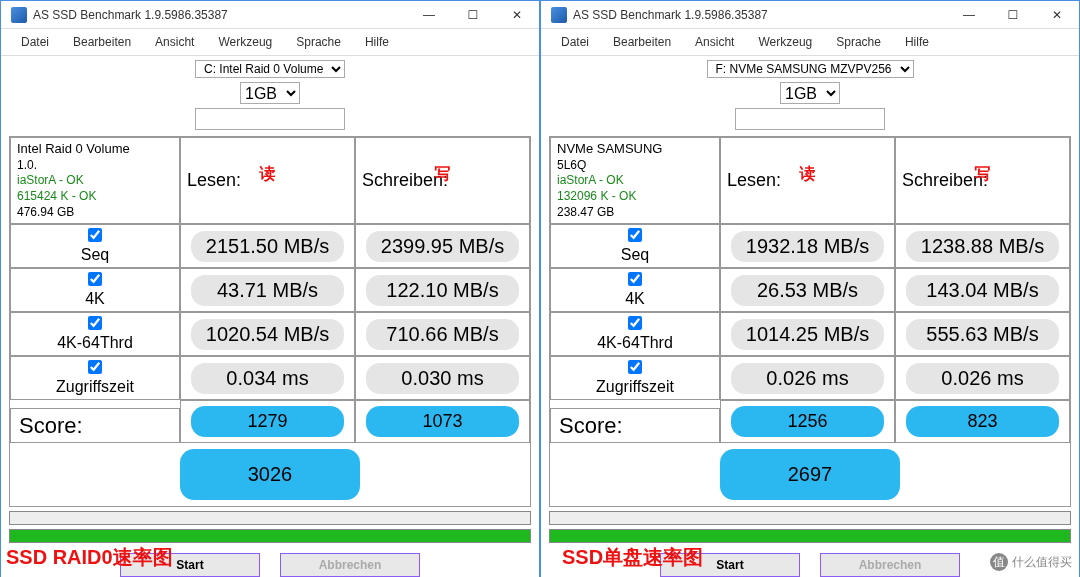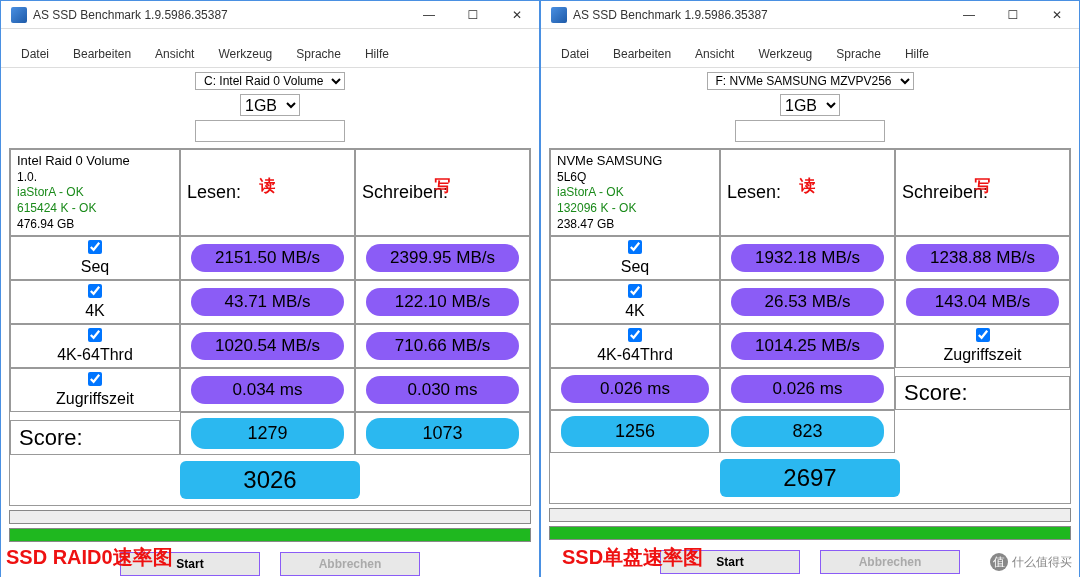--- a/index.html
+++ b/index.html
@@ -5,40 +5,40 @@
 * { margin: 0; padding: 0; box-sizing: border-box; font-family: "Segoe UI", Arial, sans-serif; }
 body { background: #fff; width: 1080px; height: 577px; position: relative; overflow: hidden; }
 .container { display: flex; gap: 0; }
 .window { width: 540px; border: 1px solid #4a90e2; background: #fff; }
 .titlebar { display: flex; align-items: center; height: 28px; background: #fff; border-bottom: 1px solid #ddd; padding-left: 10px; }
 .title-ico { width: 16px; height: 16px; margin-right: 6px; background: linear-gradient(135deg,#4a90e2,#1e5aa8); border-radius: 2px; }
 .title-text { flex: 1; font-size: 12px; color: #333; }
 .win-btns { display: flex; }
 .win-btn { width: 44px; height: 28px; display: flex; align-items: center; justify-content: center; font-size: 12px; color: #333; }
 .menubar { display: flex; gap: 0; padding: 4px 8px; font-size: 12px; border-bottom: 1px solid #ddd; }
-.menu-item { padding: 2px 12px; color: #333; margin-top: 12px; }
+.menu-item { padding: 2px 12px; color: #333; }
 .selector-row { display: flex; gap: 4px; padding: 4px 8px; align-items: center; flex-direction: column; }
 .drive-select { flex: 1; height: 22px; font-size: 12px; border: 1px solid #aaa; padding: 0 4px; background: #fff; }
 .size-select { width: 60px; height: 22px; font-size: 16px; border: 1px solid #aaa; background: #fff; }
 .extra-box { width: 150px; height: 22px; border: 1px solid #aaa; background: #fff; }
 .grid { display: grid; grid-template-columns: 170px 1fr 1fr; border: 1px solid #999; margin: 2px 8px; }
 .cell { border: 1px solid #999; padding: 3px 6px; display: flex; flex-direction: column; justify-content: center; min-height: 34px; }
 .hcell { position: relative; align-items: flex-start; }
 .hcell .hlabel { font-size: 18px; color: #000; }
 .hcell .anno { position: absolute; left: 50%; top: 26px; transform: translateX(-50%); font-size: 16px; font-weight: bold; color: #e11; }
 .info-cell { font-size: 12px; line-height: 1.3; }
 .info-cell .title { font-size: 13px; }
 .info-cell .green { color: #1a8a1a; }
 .rowlabel { font-size: 16px; display: flex; align-items: center; gap: 4px; }
 .rowlabel input { width: 14px; height: 14px; }
-.val { background: #8b5cf6; border-radius: 14px; text-align: center; font-size: 17px; padding: 4px 0; margin: 2px 4px; color: #000; }
+.val { background: #e5e5e5; border-radius: 14px; text-align: center; font-size: 20px; padding: 4px 0; margin: 2px 4px; color: #000; }
 .score-label { font-size: 22px; padding-left: 8px; margin-top: 8px; }
 .score-val { background: #2bb8f0; border-radius: 14px; text-align: center; font-size: 18px; padding: 5px 0; margin: 2px 4px; color: #000; }
 .total-row { grid-column: 1 / 4; display: flex; justify-content: center; padding: 6px 0; }
-.total-val { background: #2bb8f0; border-radius: 6px; text-align: center; font-size: 24px; padding: 5px 0; width: 180px; }
+.total-val { background: #2bb8f0; border-radius: 14px; text-align: center; font-size: 20px; padding: 14px 0; width: 180px; }
 .progress { margin: 4px 8px; height: 14px; border: 1px solid #888; background: #eee; position: relative; }
 .progress.green .fill { background: #1fb81f; }
 .fill { position: absolute; left: 0; top: 0; bottom: 0; width: 100%; }
 .btn-row { display: flex; justify-content: center; gap: 20px; padding: 6px 0 10px; }
 .btn { width: 140px; height: 24px; font-size: 12px; border: 1px solid #8b5cf6; background: #e8e8e8; font-weight: bold; }
 .btn.disabled { color: #aaa; }
 .caption { position: absolute; font-size: 20px; font-weight: bold; color: #e11; }
 .watermark { position: absolute; right: 8px; bottom: 6px; font-size: 12px; color: #888; display:flex; align-items:center; gap:4px;}
 .wm-ico { width:18px; height:18px; border-radius:50%; background:#888; color:#fff; display:flex; align-items:center; justify-content:center; font-size:12px;}
 </style>
@@ -215,20 +215,23 @@
           <div class="val">143.04 MB/s</div>
         </div>
 
       <div class="cell rowlabel">
           <input type="checkbox" checked="" style="">
           <span>4K-64Thrd</span>
         </div>
       <div class="cell">
           <div class="val">1014.25 MB/s</div>
         </div>
+      <div class="cell">
+          <div class="val">555.63 MB/s</div>
+        </div>
 
       <div class="cell rowlabel">
           <input type="checkbox" checked="" style="">
           <span>Zugriffszeit</span>
         </div>
       <div class="cell">
           <div class="val">0.026 ms</div>
         </div>
       <div class="cell">
           <div class="val">0.026 ms</div>

